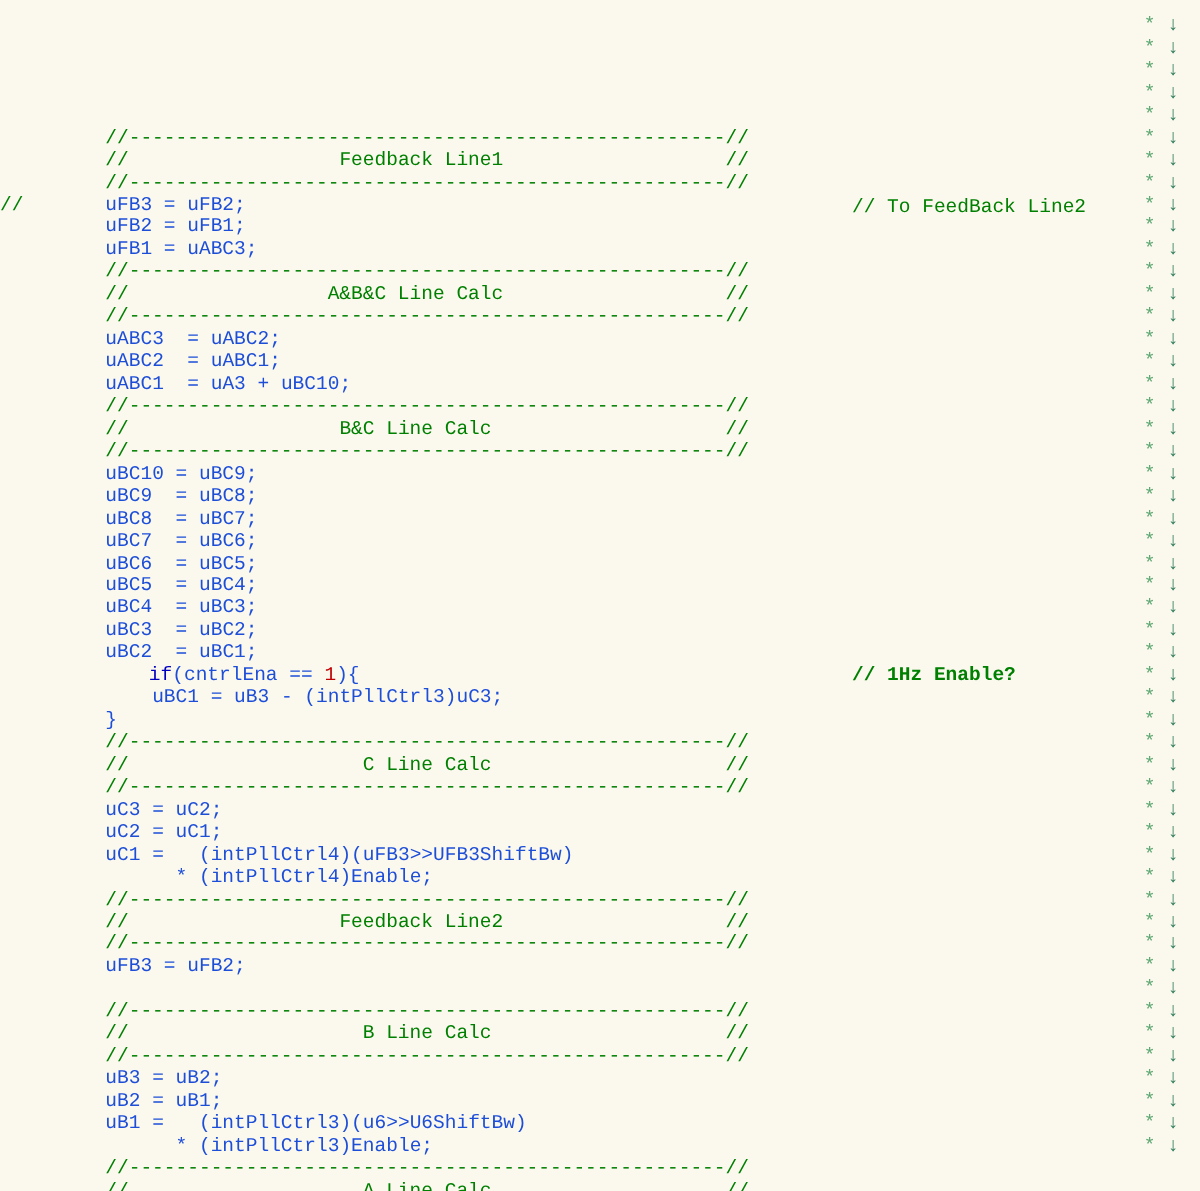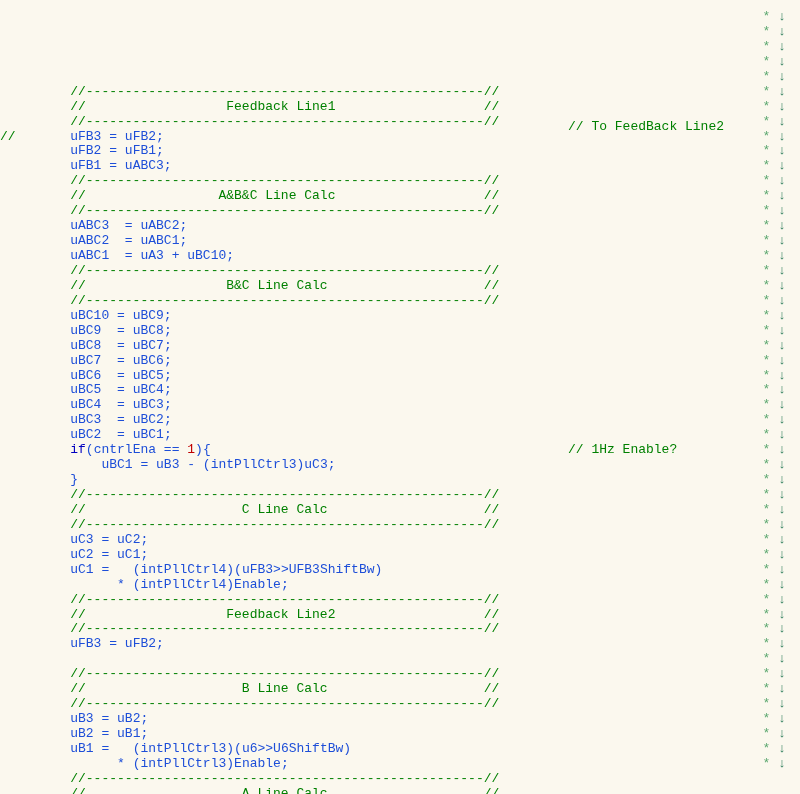--- a/index.html
+++ b/index.html
@@ -11,56 +11,56 @@
     padding: 10px 0 6px 0;
     white-space: pre;
     line-height: 1.15;
   }
   .page { display:inline-block; }
   .side { position:absolute; top:10px; right:14px; }
   .wrap { position:relative; }
   .rt-comment { position:absolute; left:568px; white-space:pre; }
   .g { color:#008000; }
   .r { color:#c00000; }
-  .b { color:#0000c0; }
+  .b { color:#0000c0;margin-left:29px; }
   .ar { color:#2e7d5b; }
   .star { color:#5ca870; }
   .k { color:#1d4ed8; }
 </style>
 </head>
 <body>
 
 
 <div class="page">
 <div class="wrap">
 <span class="g">         //---------------------------------------------------//</span>
 <span class="g">         //                  <span>Feedback Line1</span>                   //</span>
 <span class="g">         //---------------------------------------------------//</span>
-<span class="g">//</span>       <span class="k"><span>uFB3</span> = <span>uFB2</span>;</span><span class="rt-comment g" style="top:50px;font-family:Liberation Mono, monospace;">// To FeedBack Line2</span>
+<span class="g">//</span>       <span class="k"><span>uFB3</span> = <span>uFB2</span>;</span><span class="rt-comment g" style="top:61px;font-family:Liberation Mono, monospace;">// To FeedBack Line2</span>
          <span class="k"><span>uFB2</span> = <span>uFB1</span>;</span>
          <span class="k"><span>uFB1</span> = <span>uABC3</span>;</span>
 <span class="g">         //---------------------------------------------------//</span>
 <span class="g">         //                 <span>A&amp;B&amp;C Line Calc</span>                   //</span>
 <span class="g">         //---------------------------------------------------//</span>
          <span class="k"><span>uABC3</span>  = <span>uABC2</span>;</span>
          <span class="k"><span>uABC2</span>  = <span>uABC1</span>;</span>
          <span class="k"><span>uABC1</span>  = <span>uA3</span> + <span>uBC10</span>;</span>
 <span class="g">         //---------------------------------------------------//</span>
 <span class="g">         //                  <span>B&amp;C Line Calc</span>                    //</span>
 <span class="g">         //---------------------------------------------------//</span>
          <span class="k"><span>uBC10</span> = <span>uBC9</span>;</span>
          <span class="k"><span>uBC9</span>  = <span>uBC8</span>;</span>
          <span class="k"><span>uBC8</span>  = <span>uBC7</span>;</span>
          <span class="k"><span>uBC7</span>  = <span>uBC6</span>;</span>
          <span class="k"><span>uBC6</span>  = <span>uBC5</span>;</span>
          <span class="k"><span>uBC5</span>  = <span>uBC4</span>;</span>
          <span class="k"><span>uBC4</span>  = <span>uBC3</span>;</span>
          <span class="k"><span>uBC3</span>  = <span>uBC2</span>;</span>
          <span class="k"><span>uBC2</span>  = <span>uBC1</span>;</span>
-         <span class="b">if</span><span class="k">(<span>cntrlEna</span> == </span><span class="r">1</span><span class="k">){</span><span class="rt-comment g" style="top:373.4px;">// 1Hz Enable?</span>
+         <span class="b">if</span><span class="k">(<span>cntrlEna</span> == </span><span class="r">1</span><span class="k">){</span><span class="rt-comment g" style="top:373.4px;font-weight:bold;">// 1Hz Enable?</span>
              <span class="k"><span>uBC1</span> = <span>uB3</span> - (<span>intPllCtrl3</span>)<span>uC3</span>;</span>
          <span class="k">}</span>
 <span class="g">         //---------------------------------------------------//</span>
 <span class="g">         //                    <span>C Line Calc</span>                    //</span>
 <span class="g">         //---------------------------------------------------//</span>
          <span class="k"><span>uC3</span> = <span>uC2</span>;</span>
          <span class="k"><span>uC2</span> = <span>uC1</span>;</span>
          <span class="k"><span>uC1</span> =   (<span>intPllCtrl4</span>)(<span>uFB3</span>&gt;&gt;<span>UFB3ShiftBw</span>)</span>
                <span class="k">* (<span>intPllCtrl4</span>)<span>Enable</span>;</span>
 <span class="g">         //---------------------------------------------------//</span>

